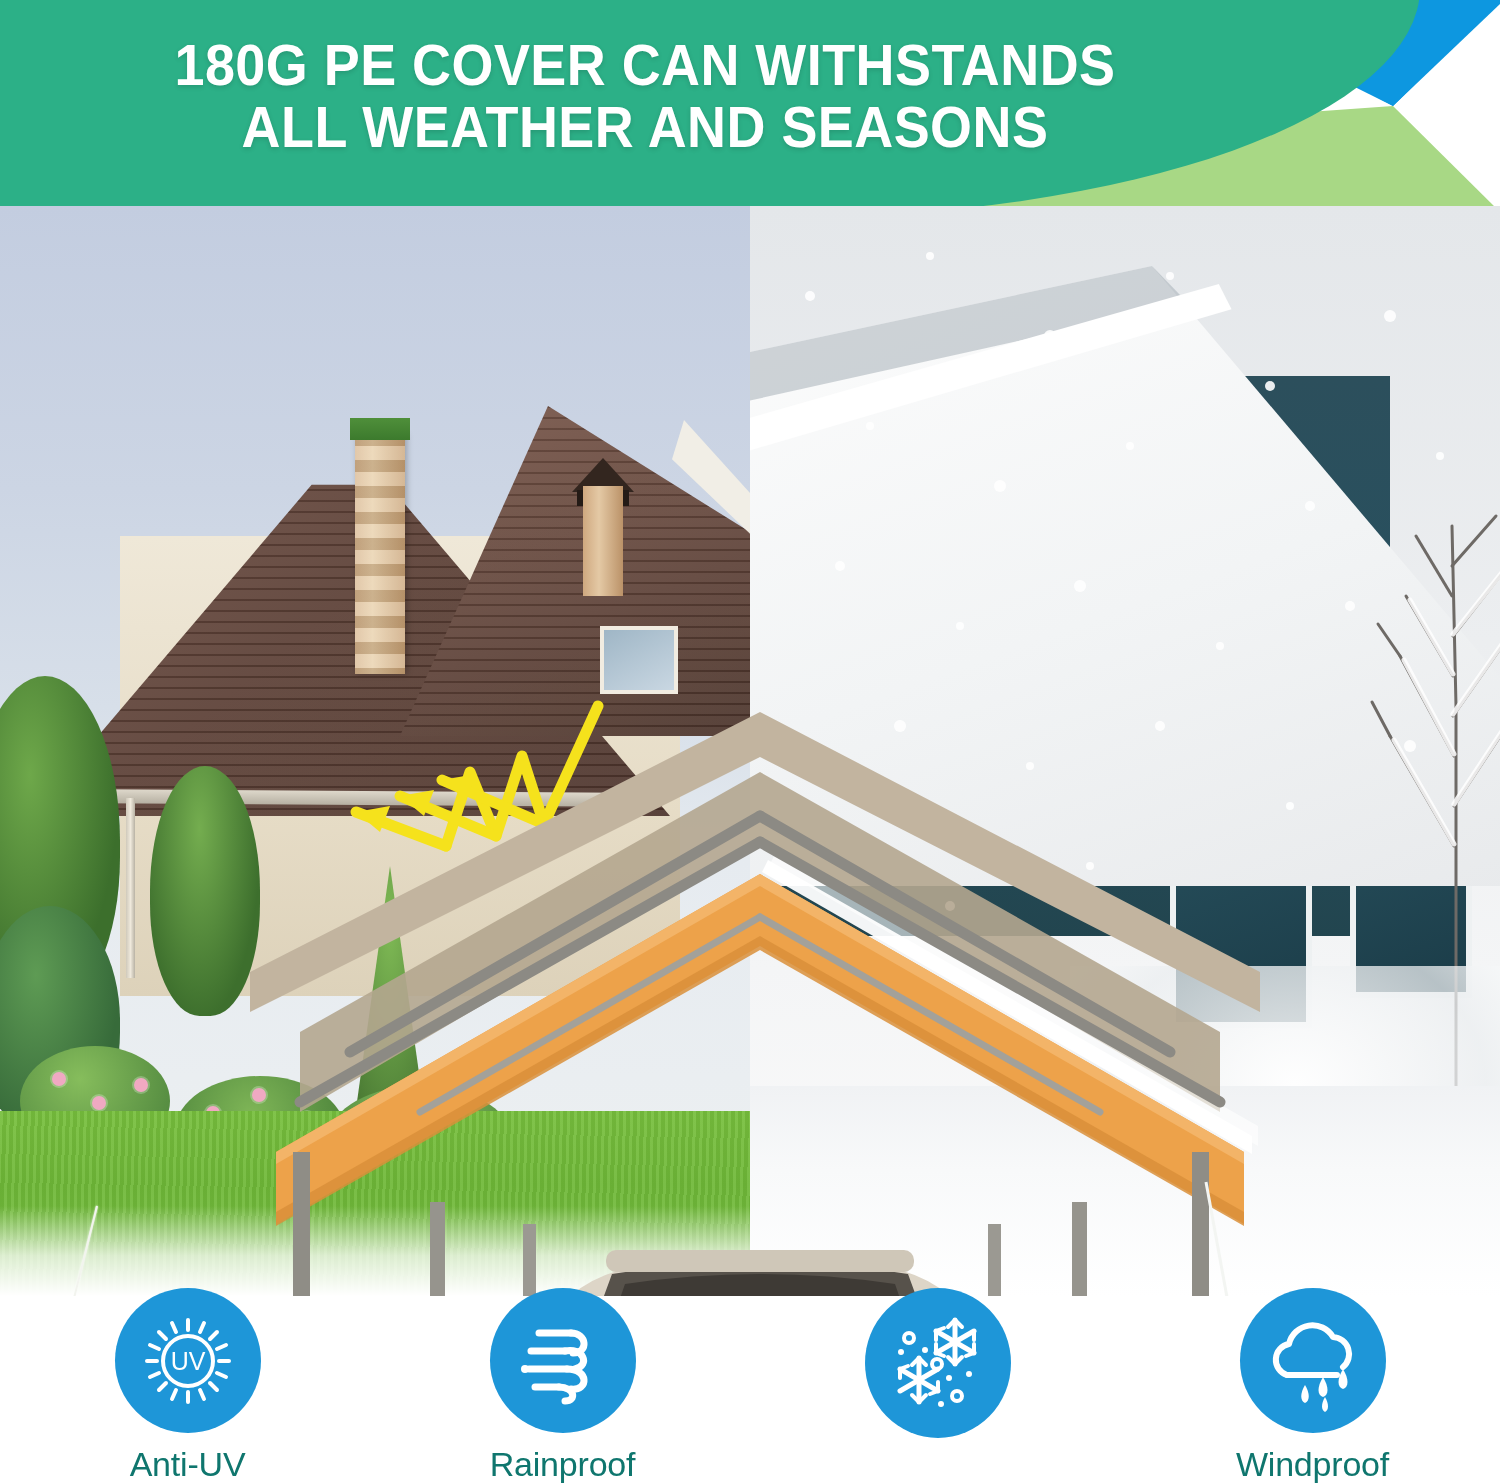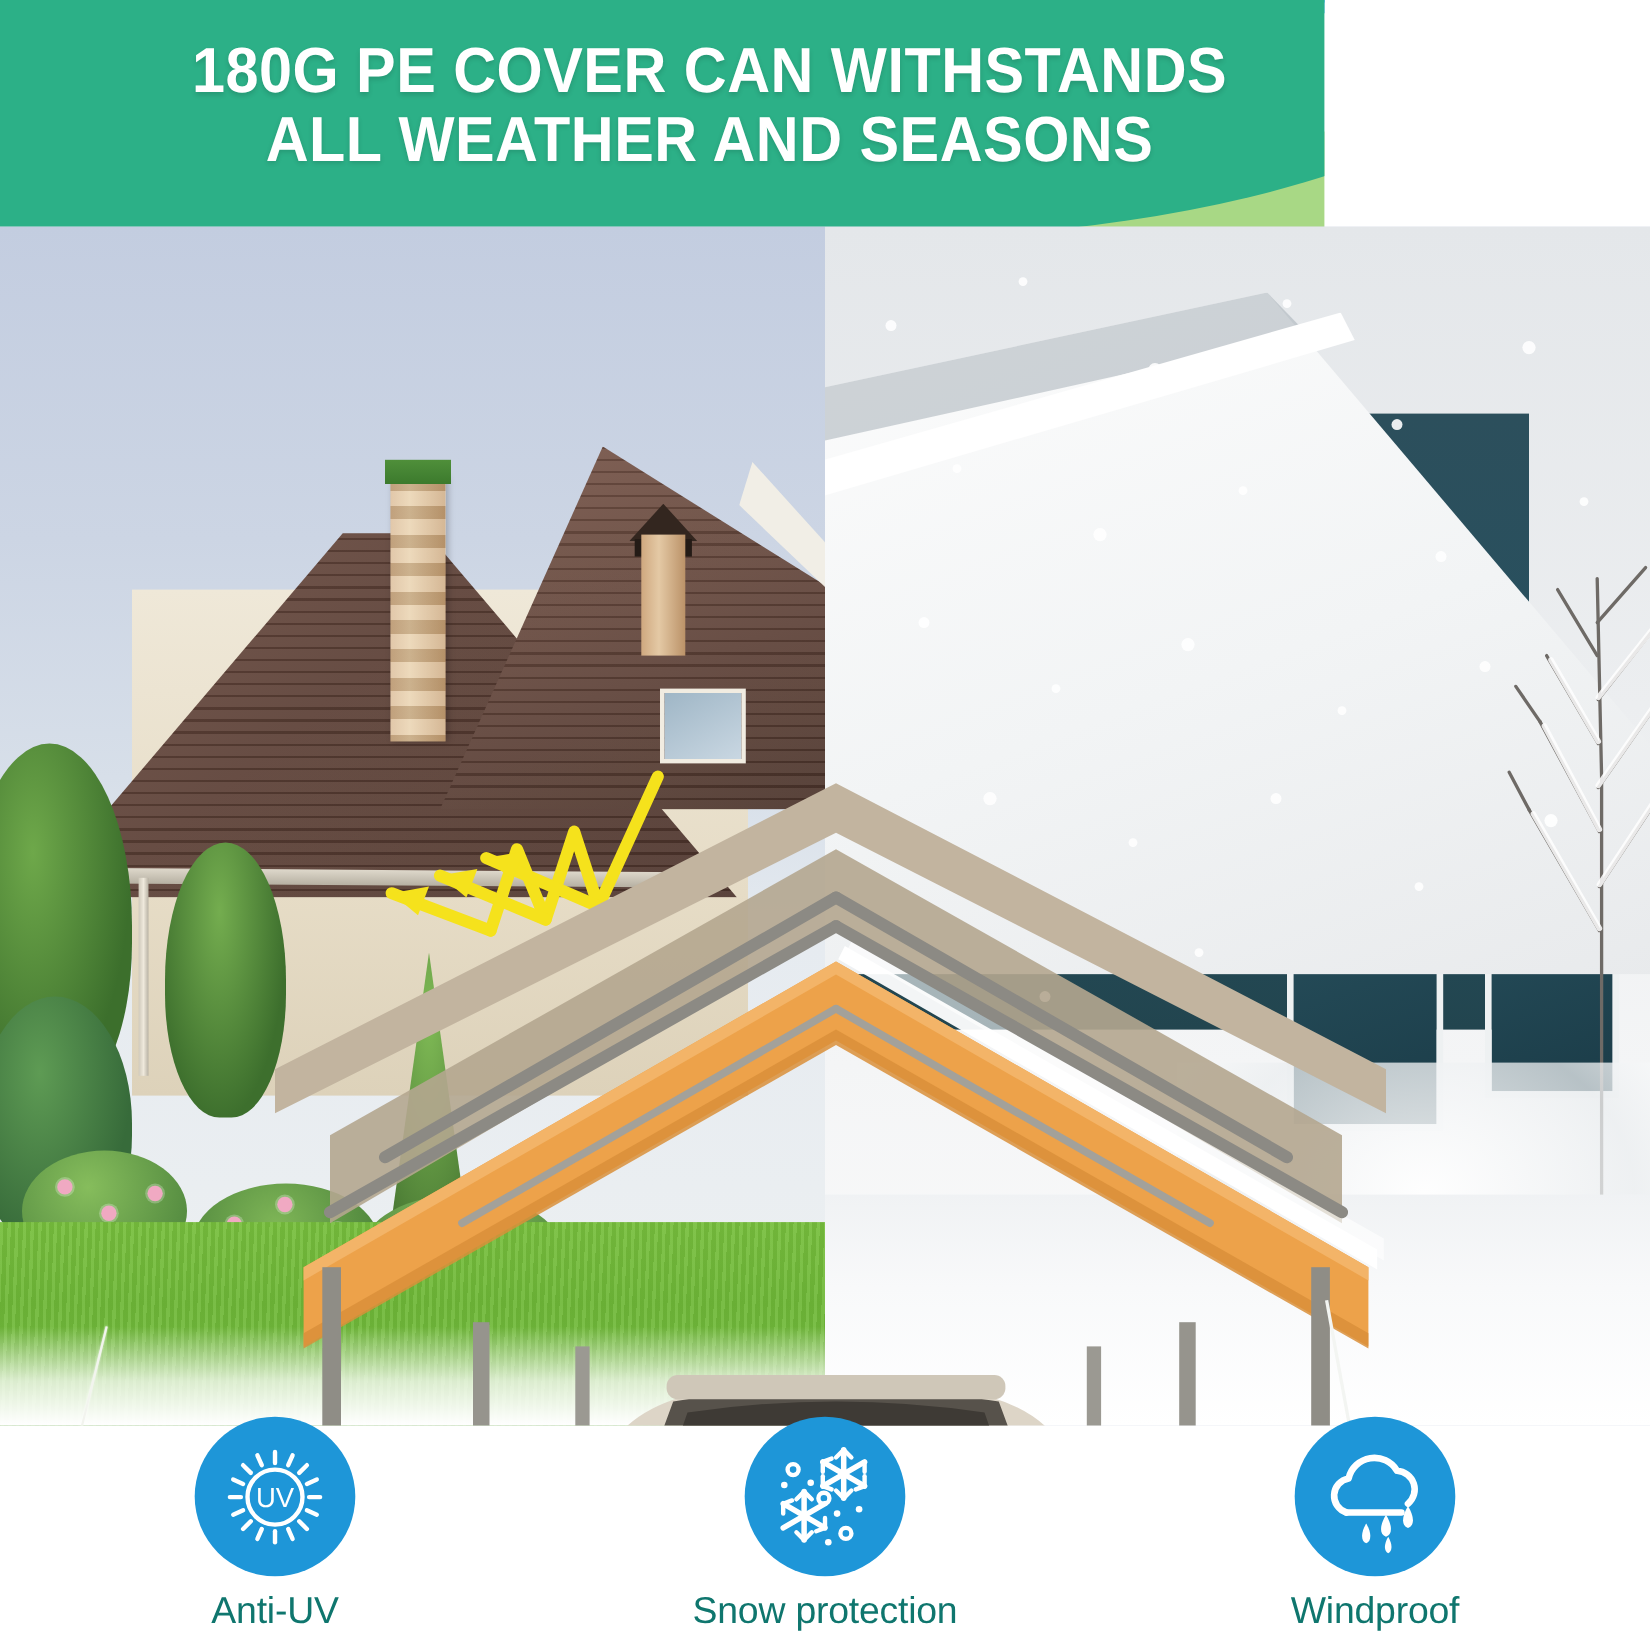--- a/index.html
+++ b/index.html
@@ -9,21 +9,21 @@
   }
   #page{
     position:relative;
     width:1500px;height:1484px;
     overflow:hidden;
     background:#ffffff;
   }
 
   
   #banner{
-    position:absolute;left:0;top:0;width:1204px;height:240px;
+    position:absolute;left:0;top:0;width:1500px;height:240px;
     overflow:hidden;
   }
   .banner-white{
     position:absolute;inset:0;background:#ffffff;
   }
   .banner-blue{
     position:absolute;left:0;top:0;width:1500px;height:240px;
   }
   .banner-lgreen{
     position:absolute;left:0;top:0;width:1500px;height:240px;
@@ -474,20 +474,38 @@
             <line x1="17" y1="39" x2="26" y2="43"></line>
               <line x1="84" y1="67" x2="93" y2="71"></line>
             <line x1="17" y1="71" x2="26" y2="67"></line>
               <line x1="84" y1="43" x2="93" y2="39"></line>
           </g>
         </svg>
       </div>
       <div class="feat-label">Anti-UV</div>
     </div>
 
+    <div class="feature">
+      <div class="feat-circle">
+        <svg width="108" height="108" viewBox="0 0 108 108">
+          <g stroke="#ffffff" stroke-width="7" fill="none" stroke-linecap="round">
+            <path d="M30,26 L62,26"></path>
+            <path d="M22,44 L56,44"></path>
+            <path d="M20,62 L58,62"></path>
+            <path d="M26,80 L50,80"></path>
+            <path d="M62,26 C78,26 80,46 64,46"></path>
+            <path d="M56,44 C74,40 82,58 66,62"></path>
+            <path d="M58,62 C80,62 80,84 62,82"></path>
+            <path d="M50,80 C66,80 68,94 56,94"></path>
+          </g>
+          <circle cx="16" cy="62" r="4" fill="#ffffff"></circle>
+        </svg>
+      </div>
+      <div class="feat-label">Rainproof</div>
+    </div>
 
     <div class="feature">
       <div class="feat-circle">
         <svg width="110" height="110" viewBox="0 0 110 110">
           <g stroke="#ffffff" stroke-width="5" stroke-linecap="round" fill="none">
             <g transform="translate(72,34)">
               <line x1="0" y1="-22" x2="0" y2="22"></line>
               <line x1="-19" y1="-11" x2="19" y2="11"></line>
               <line x1="-19" y1="11" x2="19" y2="-11"></line>
               <g stroke-width="4">
@@ -528,21 +546,20 @@
           </g>
           <g fill="#ffffff">
             <circle cx="18" cy="44" r="3"></circle>
               <circle cx="42" cy="42" r="3"></circle>
             <circle cx="66" cy="70" r="3"></circle>
               <circle cx="86" cy="66" r="3"></circle>
             <circle cx="58" cy="96" r="3"></circle>
           </g>
         </svg>
       </div>
-      <div class="feat-label">Snow protection</div>
     </div>
 
     <div class="feature">
       <div class="feat-circle">
         <svg width="112" height="112" viewBox="0 0 112 112">
           <g stroke="#ffffff" stroke-width="6" fill="none" stroke-linecap="round" stroke-linejoin="round">
             <path d="M30,70 A16,16 0 0 1 32,39 A24,24 0 0 1 76,32 A17,17 0 0 1 86,62"></path>
             <path d="M30,70 L80,70"></path>
           </g>
           <g fill="#ffffff">

